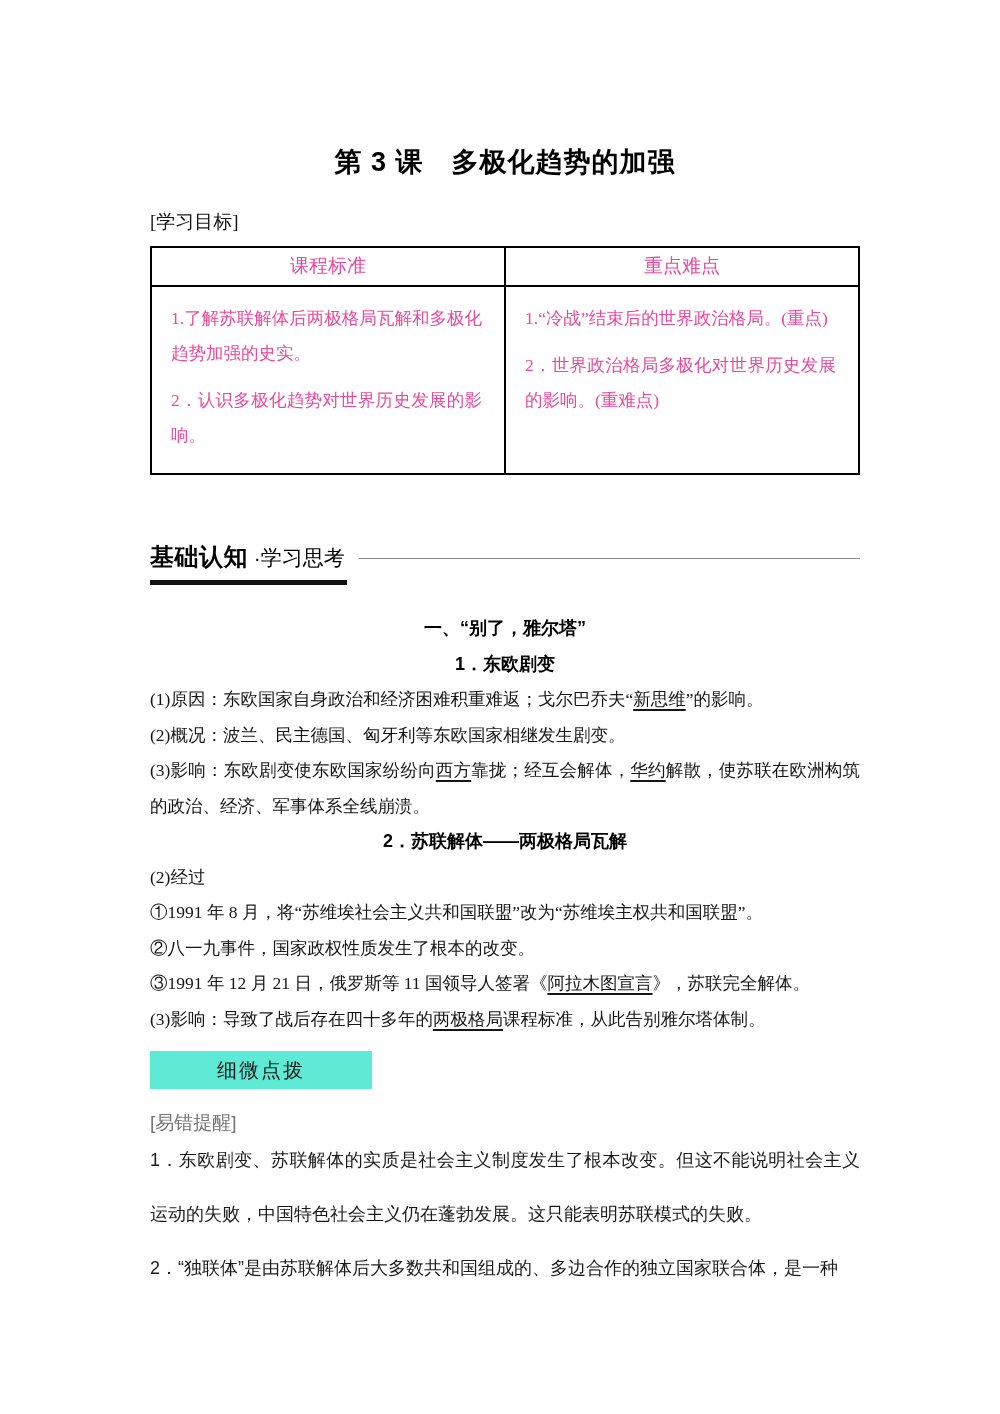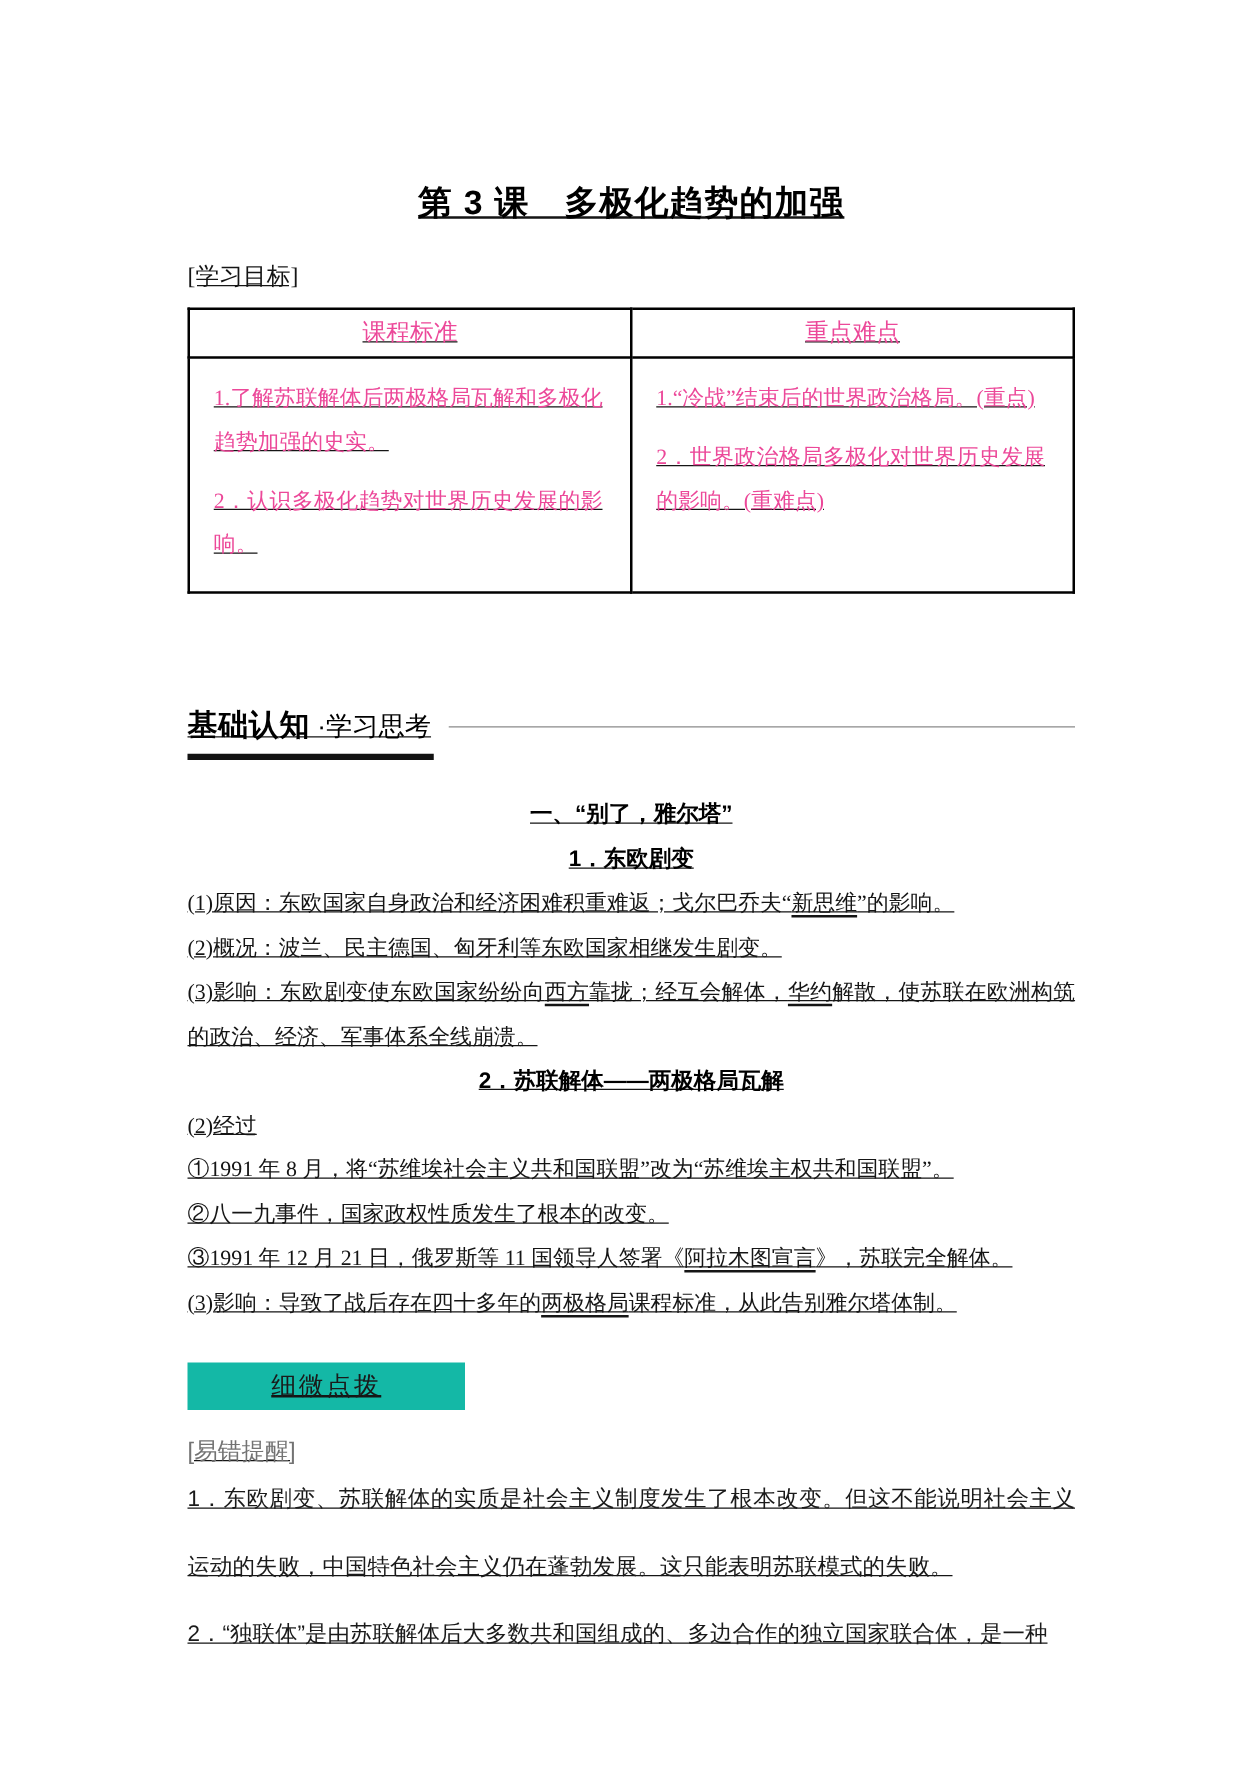--- a/index.html
+++ b/index.html
@@ -1,62 +1,62 @@
 <!DOCTYPE html>
 <html><head>
 <meta charset="utf-8">
 <style>
   html,body{margin:0;padding:0;background:#ffffff;}
   body{
     width:1000px;height:1414px;overflow:hidden;
     color:#151515;
     font-family:"Liberation Serif","DejaVu Serif",serif;
   }
-  .page{box-sizing:border-box;width:1000px;height:1148px;padding:142px 140px 0 150px;text-decoration:underline;}
+  .page{box-sizing:border-box;width:1000px;height:1148px;padding:142px 140px 0 150px;}
 
   
   .title{
     margin:0;text-align:center;
     font-family:"Liberation Sans","DejaVu Sans",sans-serif;
     font-weight:700;font-size:27px;line-height:40px;letter-spacing:1px;color:#000;
   }
 
   
   .obj-label{font-size:19px;line-height:20px;margin-top:30px;}
   .obj-table{
     width:100%;border-collapse:collapse;margin-top:14px;
     table-layout:fixed;color:#ec4899;
   }
   .obj-table th,.obj-table td{border:2px solid #000;}
   .obj-table th{font-weight:400;font-size:19px;padding:5px 0 6px;text-align:center;}
   .obj-table td{vertical-align:top;padding:2px 10px 8px 7px;}
   .obj-table td p{margin:12px;font-size:17.5px;line-height:35px;text-align:justify;}
 
   
-  .section-head{display:flex;align-items:center;margin-top:89px;}
+  .section-head{display:flex;align-items:center;margin-top:66px;}
   .section-title{
     flex:0 0 auto;border-bottom:5px solid #121212;padding:0 2px 7px 0;
     font-family:"Liberation Sans","DejaVu Sans",sans-serif;color:#000;white-space:pre;
   }
   .section-title .b{font-weight:900;font-size:24px;letter-spacing:0.5px;}
   .section-title .l{font-weight:400;font-size:21px;}
   .section-rule{flex:1 1 auto;height:0;border-top:1.5px solid #8a8a8a;margin-left:12px;transform:translateY(-5px);}
 
   
   .content{margin-top:26px;font-size:17.5px;line-height:35.5px;}
   .content p{margin:0;text-align:justify;}
   .content p.heading{
     font-family:"Liberation Sans","DejaVu Sans",sans-serif;
     font-weight:700;font-size:18px;text-align:center;color:#000;
   }
   .u{text-decoration:underline;text-underline-offset:4px;text-decoration-thickness:1.5px;}
 
   
   .pointer-box{
-    margin-top:30px;width:222px;height:38px;background:#14b8a6;
+    margin-top:14px;width:222px;height:38px;background:#5eead4;
     text-align:center;
     font-family:"Liberation Sans","DejaVu Sans",sans-serif;
     font-size:20px;line-height:38px;letter-spacing:2px;color:#1a1a1a;
   }
 
   
   .reminder-label{
     margin-top:24px;
     font-family:"Liberation Sans","DejaVu Sans",sans-serif;
     font-size:19px;line-height:20px;color:#737373;

